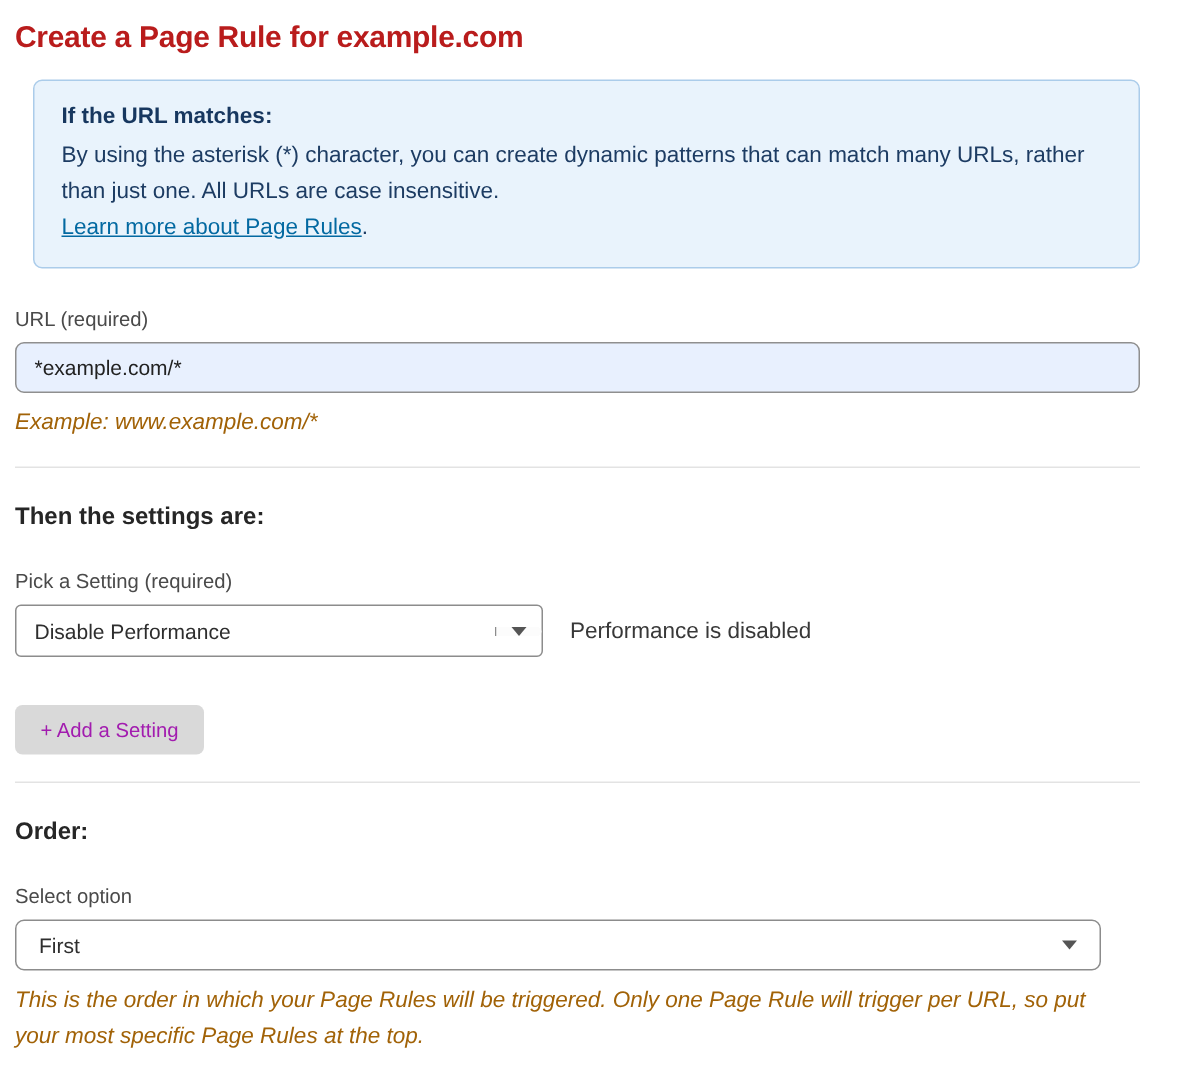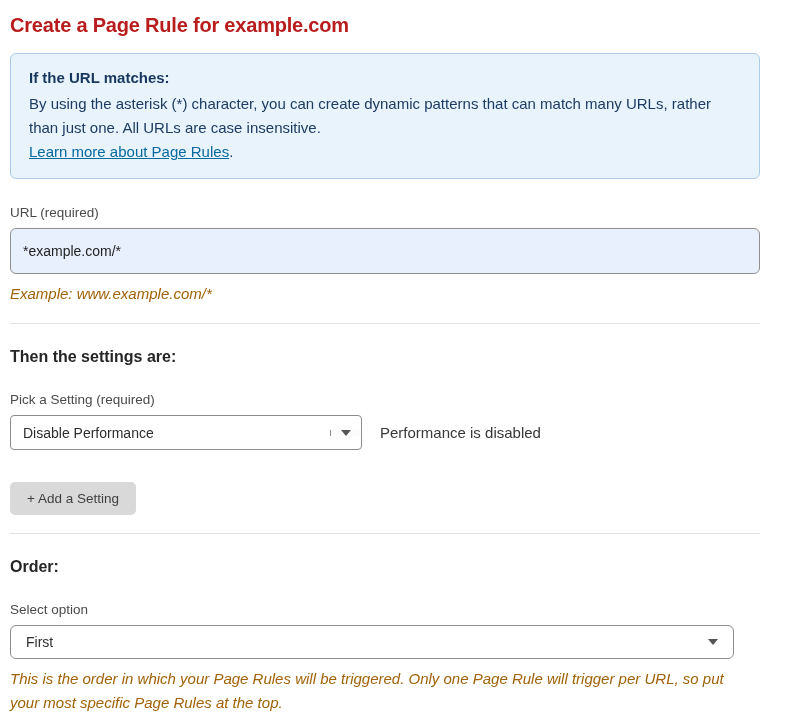--- a/index.html
+++ b/index.html
@@ -23,38 +23,39 @@
 
   
   .info-box {
     background: #e9f3fc;
     border: 1px solid #abccea;
     border-radius: 6px;
     padding: 12px 18px 14px 18px;
     color: #1d3c63;
     font-size: 15px;
     line-height: 1.6;
+    margin-left: 12px;
   }
   .info-box-heading { font-weight: 700; color: #17375f; }
   .info-box-body { margin-top: 2px; }
   .info-link {
     color: #0369a1;
     text-decoration: underline;
     cursor: pointer;
   }
   .info-link-suffix { color: #1d3c63; }
 
   
   .field-label { font-size: 13.5px; color: #4a4a4a; margin: 26px 0 8px 0; }
   .helper-text { font-size: 15px; color: #a16207; margin: 8px 0 0 0; line-height: 1.55; font-style: italic; }
 
   
   .url-input {
     width: 750px;
-    height: 46px;
+    height: 34px;
     background: #e8f0fe;
     border: 1px solid #8f8f8f;
     border-radius: 6px;
     padding: 0 12px;
     font-family: "Liberation Sans", sans-serif;
     font-size: 14px;
     color: #222;
     outline: none;
   }
 
@@ -109,21 +110,21 @@
   
   .add-setting-btn {
     margin-top: 32px;
     display: inline-block;
     background: #d9d9d9;
     border: none;
     border-radius: 5px;
     padding: 9px 17px;
     font-family: "Liberation Sans", sans-serif;
     font-size: 13.5px;
-    color: #404040;
+    color: #a21caf;
     cursor: pointer;
   }
 
   
   .order-select {
     width: 724px;
     height: 34px;
     background: #ffffff;
     border: 1px solid #8c8c8c;
     border-radius: 6px;

